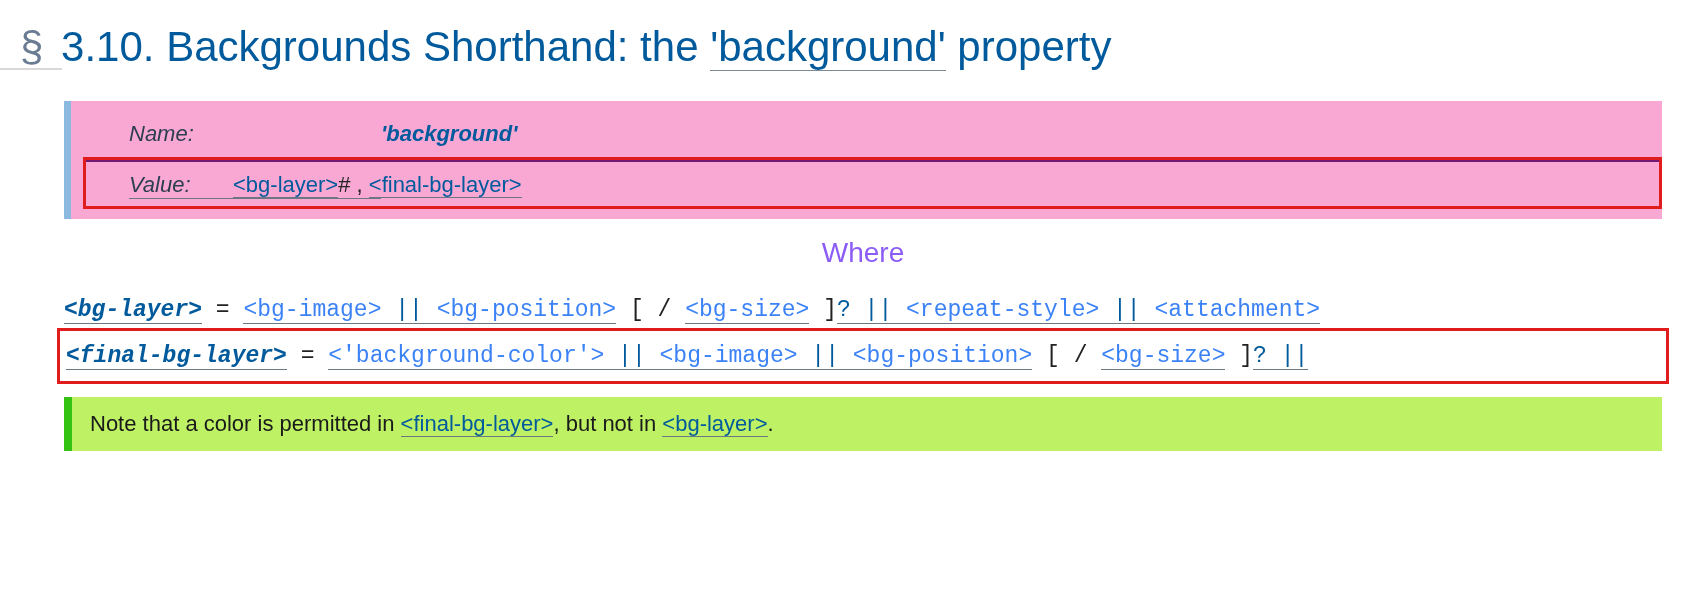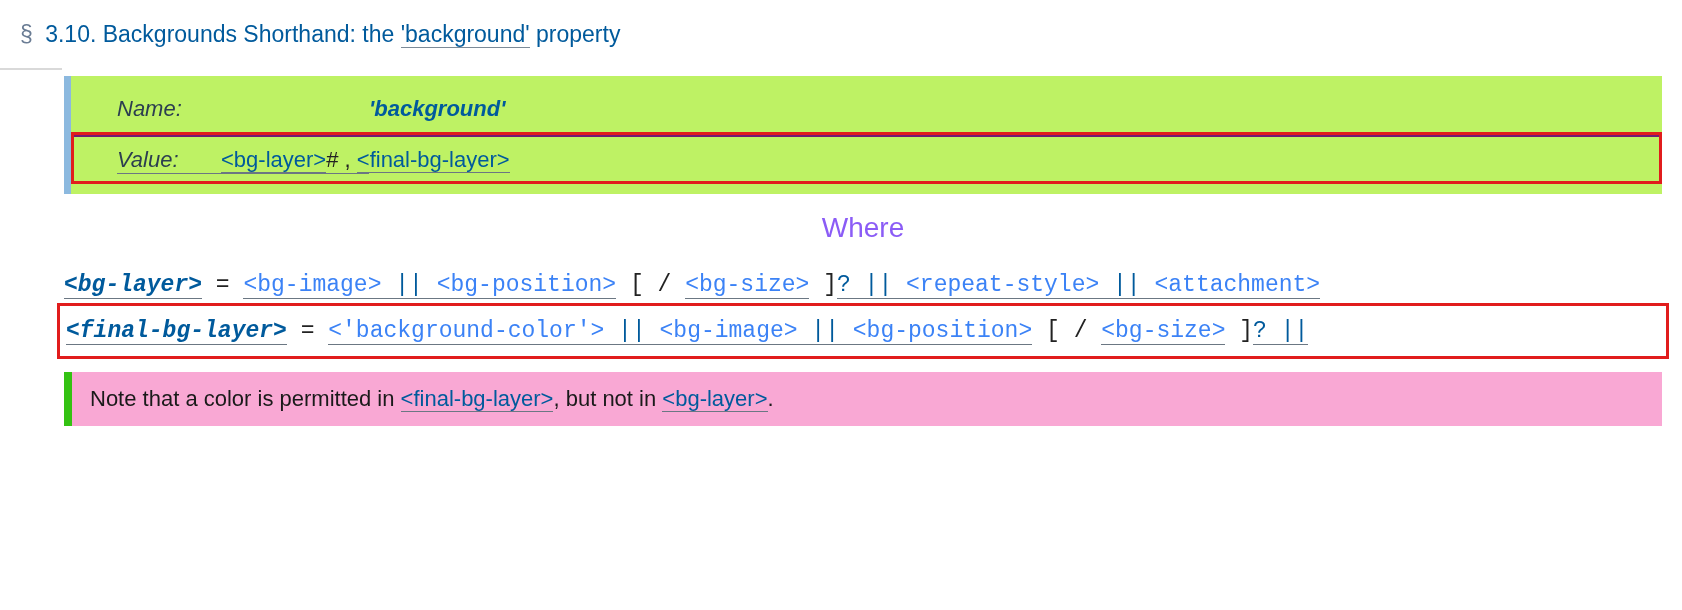--- a/index.html
+++ b/index.html
@@ -7,21 +7,21 @@
     margin: 0;
     padding: 10px 20px 20px 20px;
     font-family: -apple-system, BlinkMacSystemFont, "Segoe UI", Helvetica, Arial, sans-serif;
     font-size: 22px;
     color: #222;
     background: #fff;
     width: 1682px;
   }
   .heading {
     color: #005a9c;
-    font-size: 23px;
+    font-size: 42px;
     font-weight: 500;
     margin: 10px 0 26px 0;
     line-height: 1.3;
   }
   .heading .section-link {
     color: #6a7c94;
     font-weight: 400;
     margin-right: 6px;
   }
   .heading .quoted {
@@ -30,23 +30,23 @@
   .sidebar-break {
     position: absolute;
     left: 0;
     top: 68px;
     width: 62px;
     height: 0;
     border-top: 2px solid #d9d9d9;
   }
   .propdef {
     margin-left: 44px;
-    background: #bef264;
+    background: #f9a8d4;
     border-left: 7px solid #8cb9df;
-    padding: 10px 0 10px 0;
+    padding: 10px 0 10px 12px;
   }
   .propdef-row {
     display: flex;
     align-items: center;
     padding: 10px 30px 10px 46px;
   }
   .propdef-row + .propdef-row {
     border-top: 5px solid #701a75;
   }
   .propdef-row.highlighted {
@@ -96,21 +96,21 @@
   }
   .gram-op {
     color: #005a9c;
     border-bottom: 1px solid #6b7783;
   }
   .gram-eq { color: #222; }
   .gram-plain { color: #222; }
   .note {
     margin-left: 44px;
     margin-top: 20px;
-    background: #f9a8d4;
+    background: #bef264;
     border-left: 8px solid #34c213;
     padding: 14px 18px;
     font-size: 22px;
     color: #1a1a1a;
   }
 </style>
 </head>
 <body>
 
 <div class="sidebar-break"></div>

